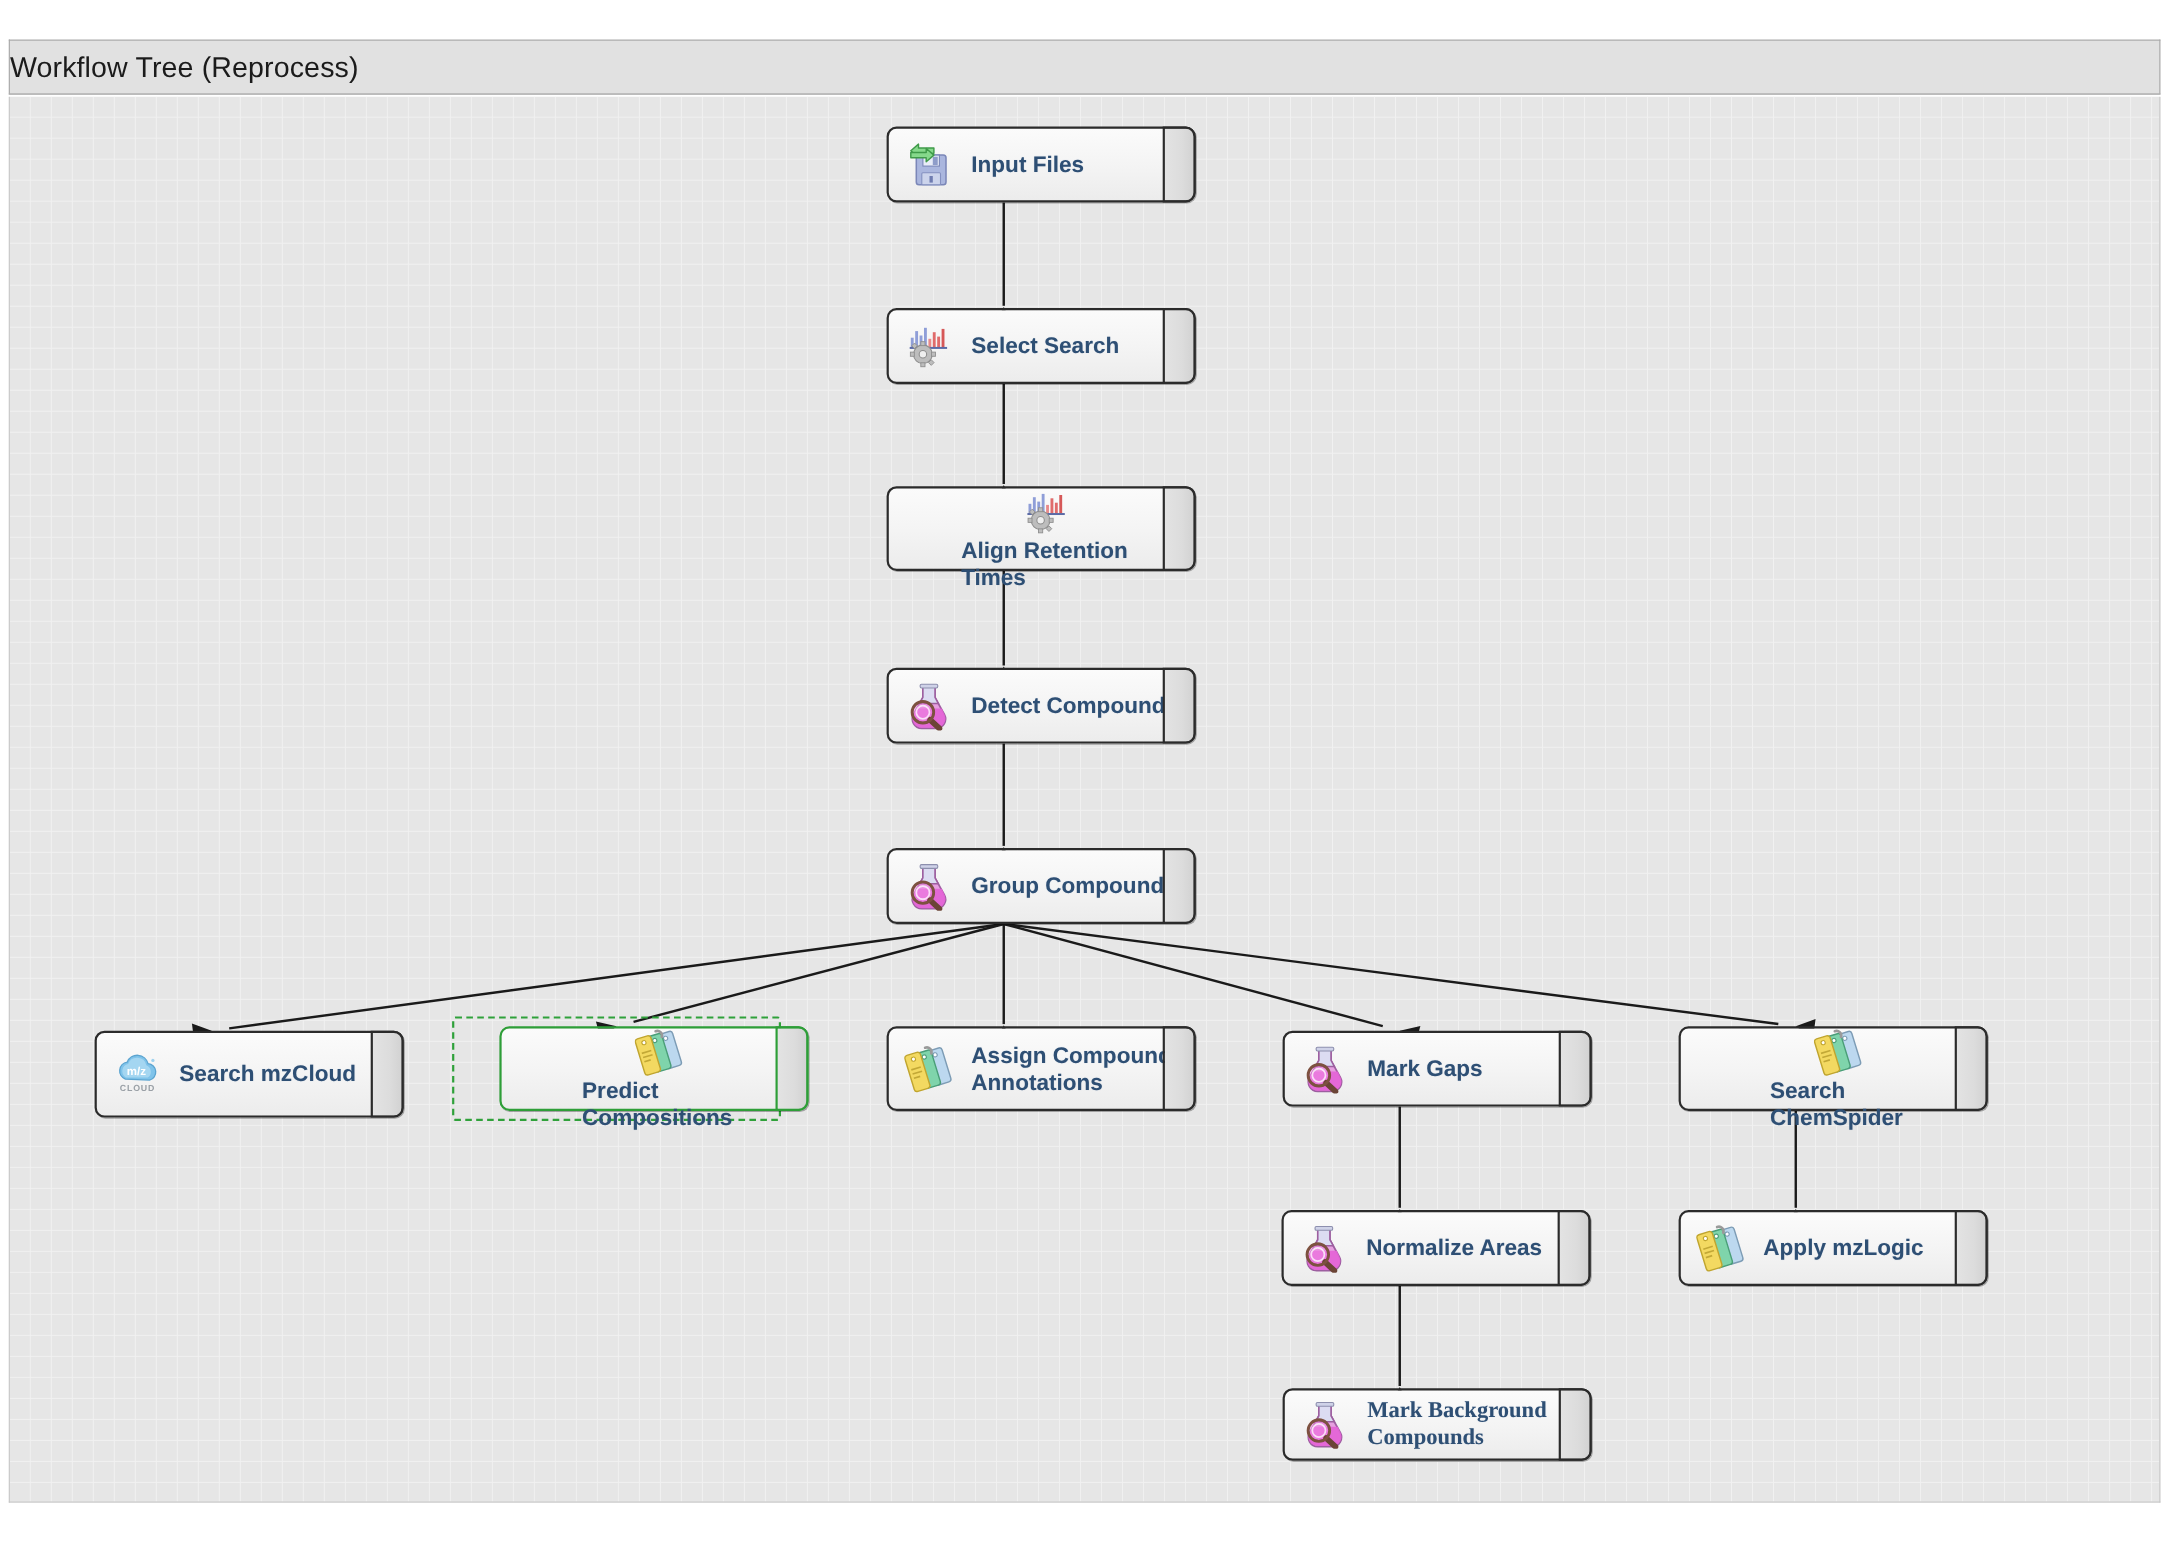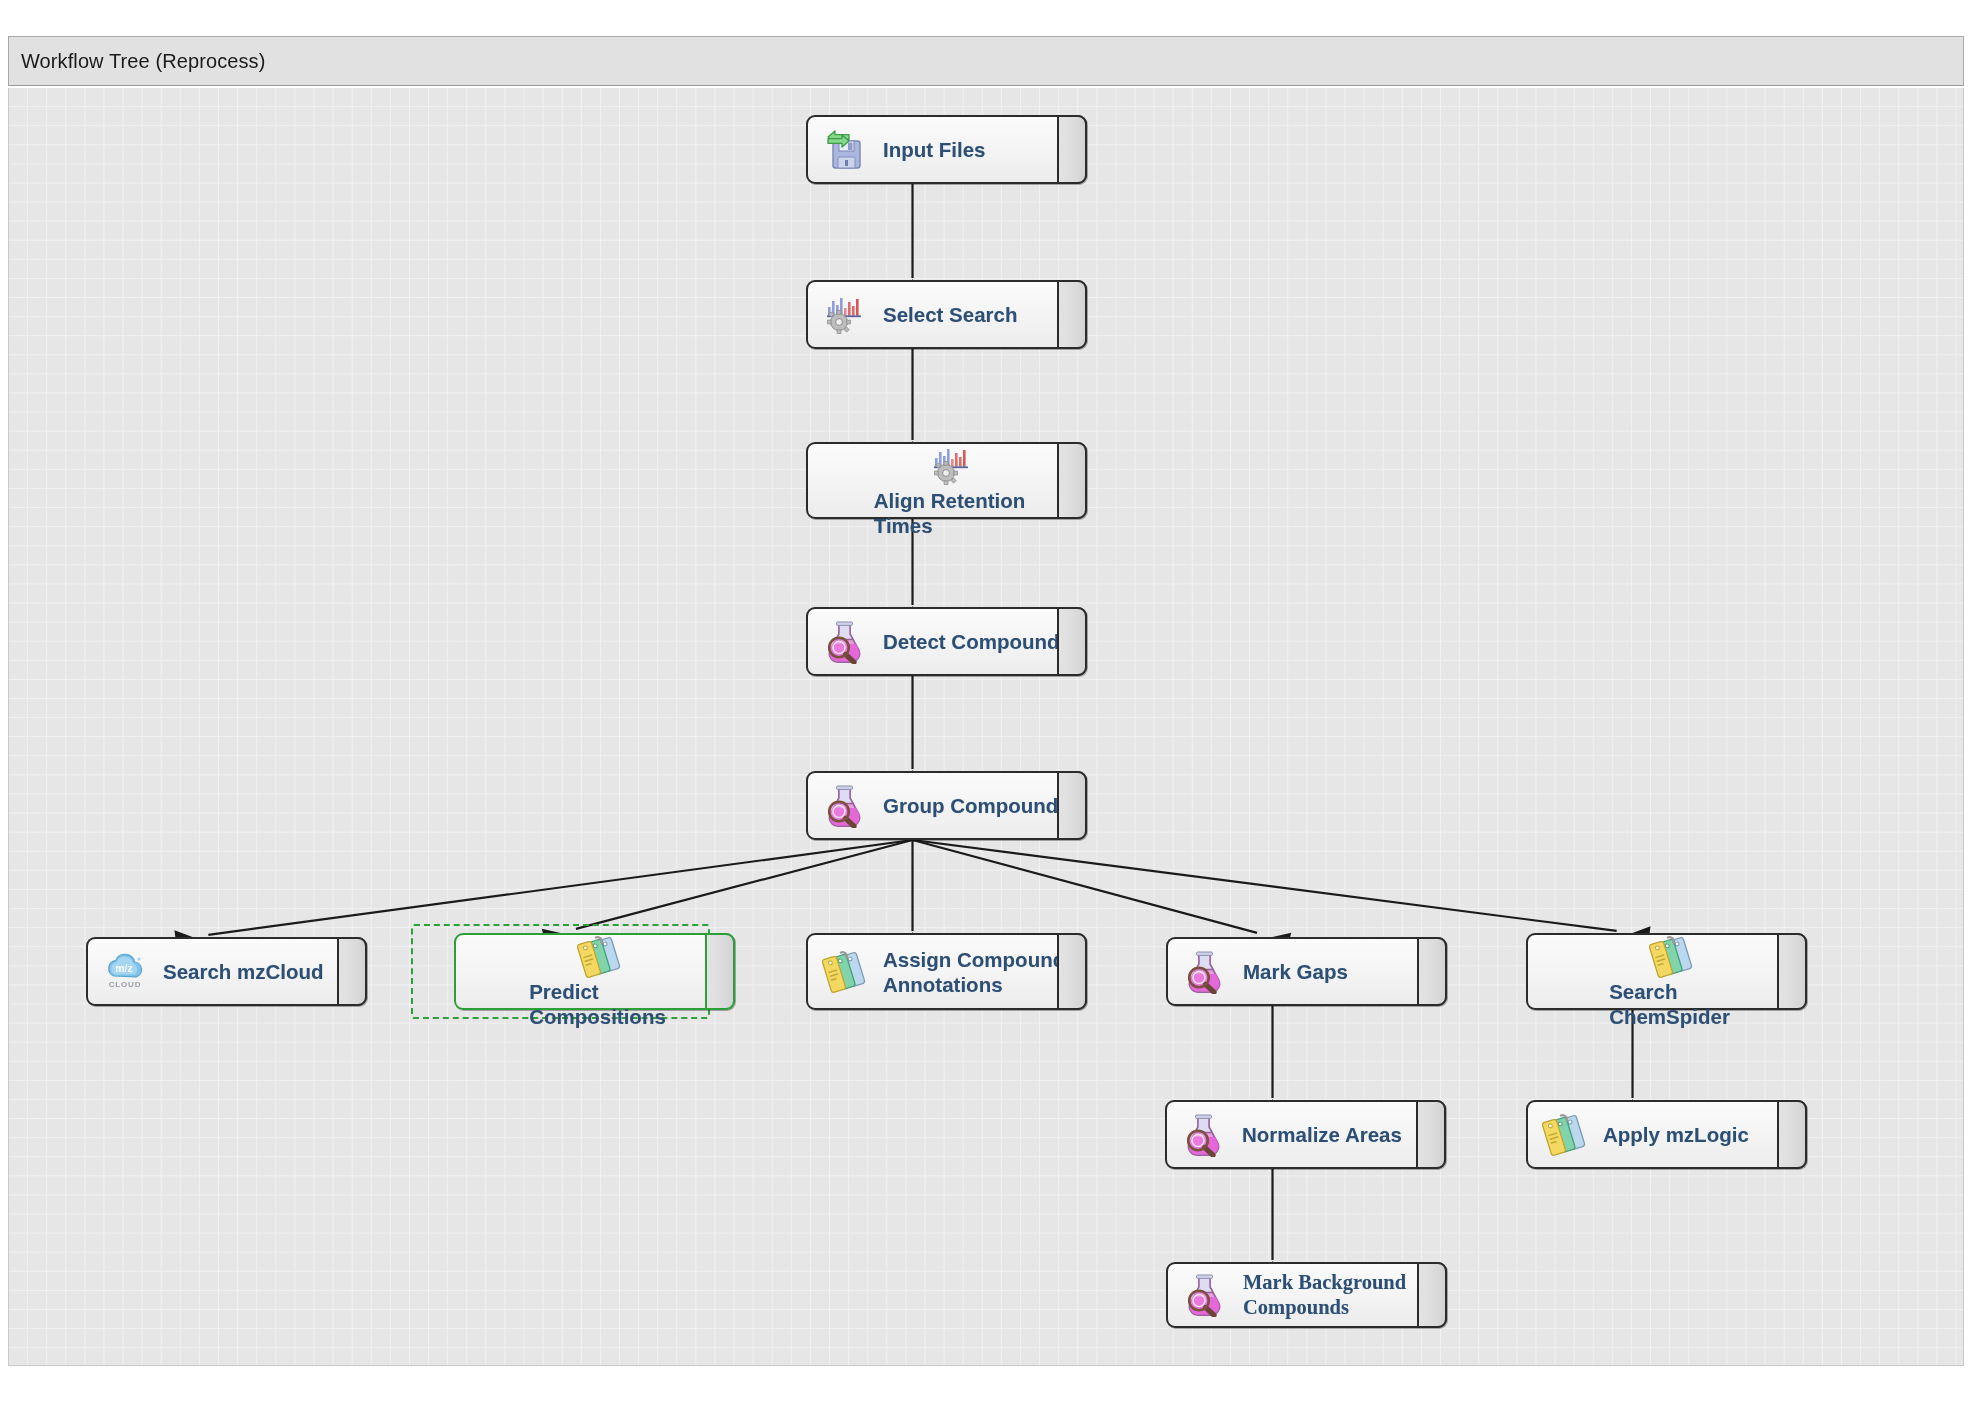--- a/index.html
+++ b/index.html
@@ -24,22 +24,21 @@
     width: 1956px;
     height: 50px;
     box-sizing: border-box;
     background: #e1e1e1;
     border: 1px solid #a9a9a9;
     border-bottom: 1px solid #9a9a9a;
     display: flex;
     align-items: center;
   }
   #titlebar .title-text {
-    padding-left: 12px;
-    font-size: 20px;
+    font-size: 26px;
     color: #1b1b1b;
     font-family: "Liberation Sans", sans-serif;
     letter-spacing: 0.1px;
   }
 
   
   #canvas {
     position: absolute;
     left: 8px;
     top: 88px;
@@ -271,21 +270,21 @@
               <path d="M11.6 24 h22.6 l2.3 5 a8.5 8.5 0 0 1 -7.4 12.6 h-13.2 a8.5 8.5 0 0 1 -7.4 -12.6 Z" fill="#e463d6" opacity="0.92"></path>
               <circle cx="17" cy="27.5" r="9.5" fill="#f08ae4" opacity="0.55" stroke="#b256ad" stroke-width="2"></circle>
               <circle cx="17" cy="27.5" r="6" fill="none" stroke="#ffffff" stroke-width="1.6" opacity="0.75"></circle>
               <path d="M23.6 34.4 L32 42.2" stroke="#6b4436" stroke-width="5.2" stroke-linecap="round"></path>
               <circle cx="17" cy="27.5" r="9.8" fill="none" stroke="#7d5140" stroke-width="2.6"></circle>
             </svg>
           </span>
           <span class="node-label">Group Compounds</span>
           <span class="right-tab"></span>
         </div>
-        <div class="node" style="left: 43px; top: 849px; width: 281px; height: 69px;">
+        <div class="node" style="left: 43px; top: 849px; width: 281px; height: 79px;">
           <span class="icon-wrap">
             <svg xmlns="http://www.w3.org/2000/svg" viewBox="0 0 46 44" class="ico">
               <path d="M12 26 a8 8 0 0 1 1.6 -15.4 A10 10 0 0 1 32.6 12 a7.6 7.6 0 0 1 1.4 14.9 Z" fill="#7fc3ea" stroke="#5ba4d0" stroke-width="1.2"></path>
               <path d="M12.5 24.5 a6.6 6.6 0 0 1 2 -12.2 A8.6 8.6 0 0 1 31 13.4 a6.3 6.3 0 0 1 1.4 11.1 Z" fill="#a9d8f2" opacity="0.9"></path>
               <text x="22" y="22" font-family="Liberation Sans, sans-serif" font-size="10.5" font-weight="bold" fill="#ffffff" text-anchor="middle">m/z</text>
               <text x="23" y="37" font-family="Liberation Sans, sans-serif" font-size="8" font-weight="bold" fill="#9aa0a6" text-anchor="middle" letter-spacing="0.8">CLOUD</text>
               <circle cx="37" cy="9" r="1.5" fill="#9fd2ef"></circle>
             </svg>
           </span>
           <span class="node-label">Search mzCloud</span>

